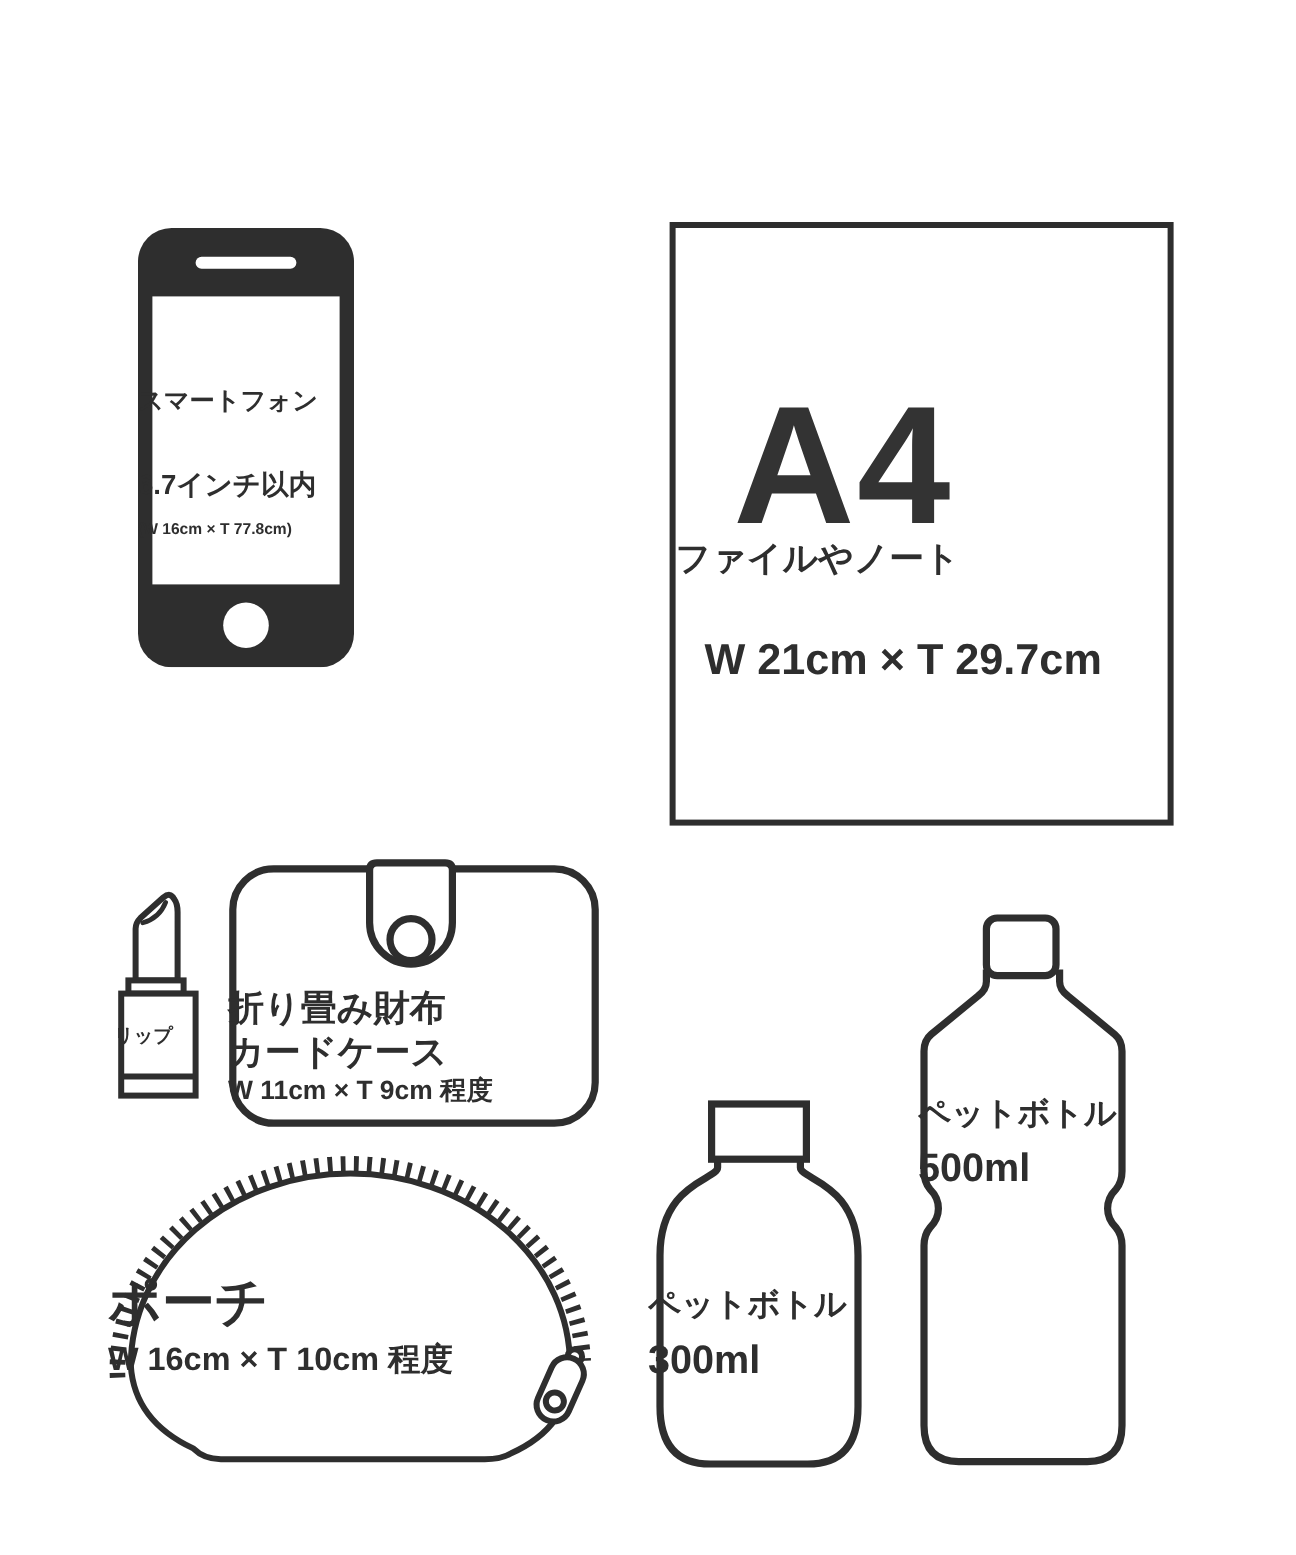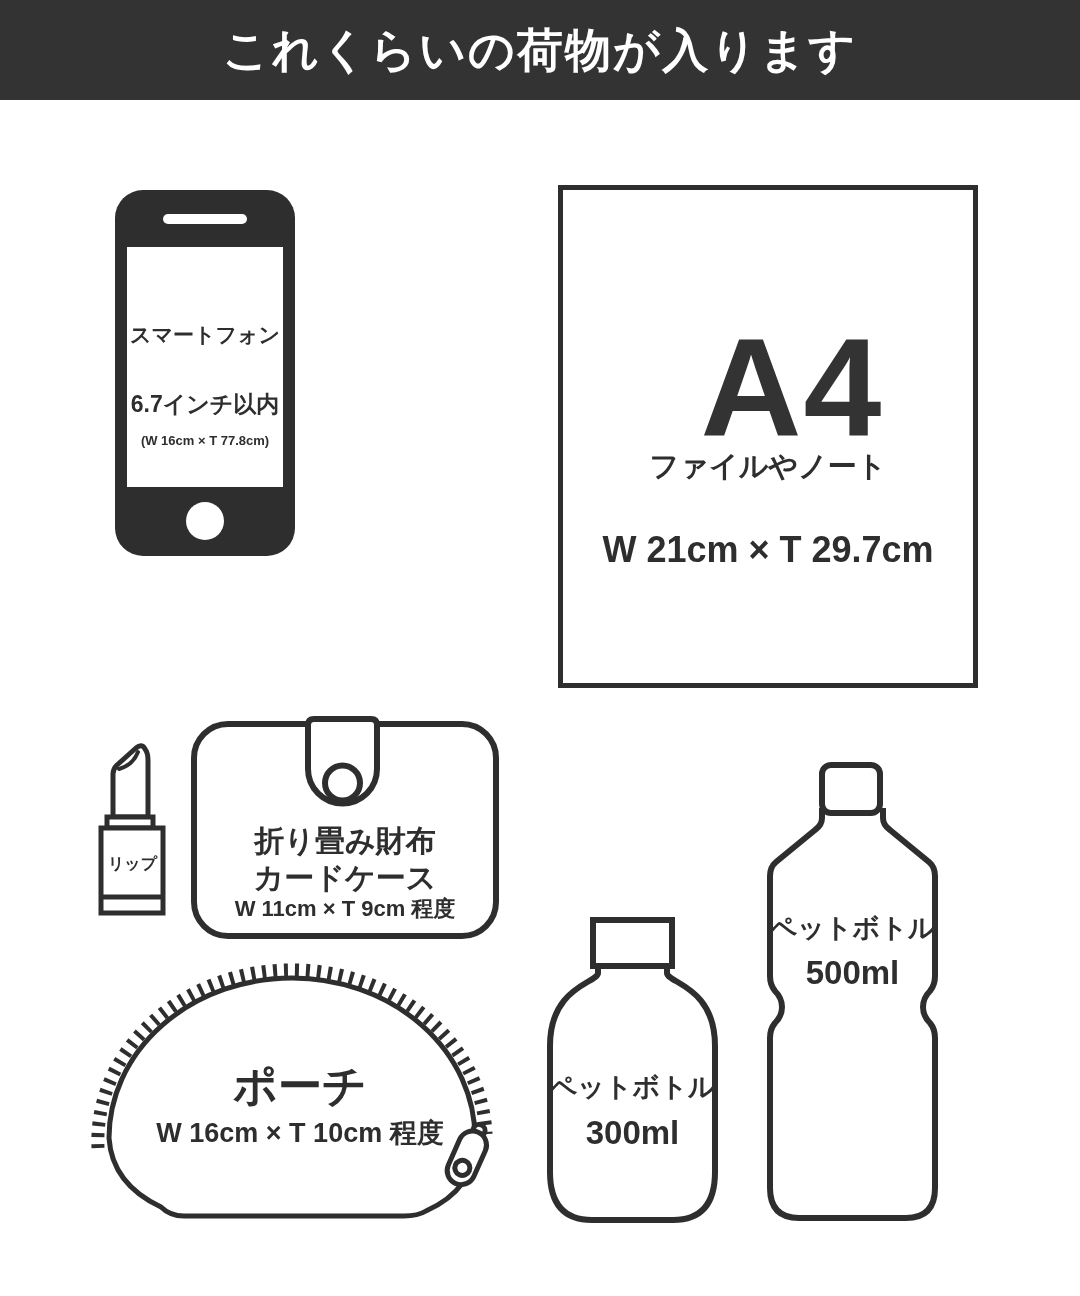--- a/index.html
+++ b/index.html
@@ -3,36 +3,36 @@
 <meta charset="utf-8">
 <style>
   html,body{margin:0;padding:0;background:#fff;}
   #canvas{position:relative;width:1080px;height:1296px;background:#fff;overflow:hidden;
           font-family:"Liberation Sans",sans-serif;color:#2e2e2e;}
   .header{position:absolute;left:0;top:0;width:1080px;height:100px;background:#333333;}
   .header .title{position:absolute;left:0;right:0;top:0;line-height:100px;text-align:center;
                  color:#ffffff;font-size:46px;font-weight:bold;letter-spacing:2px;}
   .item{position:absolute;}
   .item svg{position:absolute;left:0;top:0;display:block;}
-  .txt{position:absolute;left:0;right:0;text-align:center;color:#2e2e2e;white-space:nowrap;}
+  .txt{position:absolute;left:0;right:0;text-align:left;color:#2e2e2e;white-space:nowrap;}
   .b{font-weight:bold;}
   .sb{font-weight:600;}
   
   .phone{left:115px;top:190px;width:180px;height:366px;}
   .phone-name{top:131px;font-size:21px;line-height:28px;}
   .phone-size1{top:179px;font-size:23px;line-height:30px;margin-top:20px;}
   .phone-size2{top:206px;font-size:13px;line-height:18px;margin-top:36px;}
   
   .umbrella{left:330px;top:185px;width:150px;height:487px;}
   .umbrella-name{top:158px;font-size:20px;line-height:28px;}
   
   .a4{left:558px;top:185px;width:420px;height:503px;border:5px solid #2e2e2e;box-sizing:border-box;}
   .a4-label{top:128px;font-size:140px;line-height:140px;letter-spacing:2px;color:#333333;padding-left:48px;}
   .a4-subtitle{top:258px;font-size:29px;line-height:36px;}
-  .a4-size{top:338px;font-size:36px;line-height:44px;}
+  .a4-size{top:338px;font-size:36px;line-height:44px;margin-left:24px;}
   
   .lipstick{left:95px;top:740px;width:75px;height:180px;}
   .lipstick-name{top:113px;font-size:16px;line-height:22px;}
   
   .cardcase{left:190px;top:715px;width:310px;height:225px;}
   .cardcase-name1{top:107px;font-size:30px;line-height:38px;}
   .cardcase-name2{top:144px;font-size:30px;line-height:38px;}
   .cardcase-size{top:180px;font-size:22px;line-height:28px;}
   
   .pouch{left:90px;top:960px;width:420px;height:270px;}
@@ -45,23 +45,20 @@
   
   .bottle-l{left:765px;top:760px;width:175px;height:465px;}
   .bottle-l-name{top:151px;font-size:27px;line-height:34px;}
   .bottle-l-vol{top:193px;font-size:33px;line-height:40px;}
 </style>
 </head>
 <body>
 
 <div id="canvas">
 
-  <div class="header">
-    <div class="title">これくらいの荷物が入ります</div>
-  </div>
 
   <div class="item phone">
     <svg width="180" height="366" viewBox="0 0 180 366">
       <rect x="0" y="0" width="180" height="366" rx="28" fill="#2e2e2e"></rect>
       <rect x="48" y="24" width="84" height="10" rx="5" fill="#ffffff"></rect>
       <rect x="12" y="57" width="156" height="240" fill="#ffffff"></rect>
       <circle cx="90" cy="331" r="19" fill="#ffffff"></circle>
     </svg>
     <div class="txt b phone-name">スマートフォン</div>
     <div class="txt sb phone-size1">6.7インチ以内</div>

